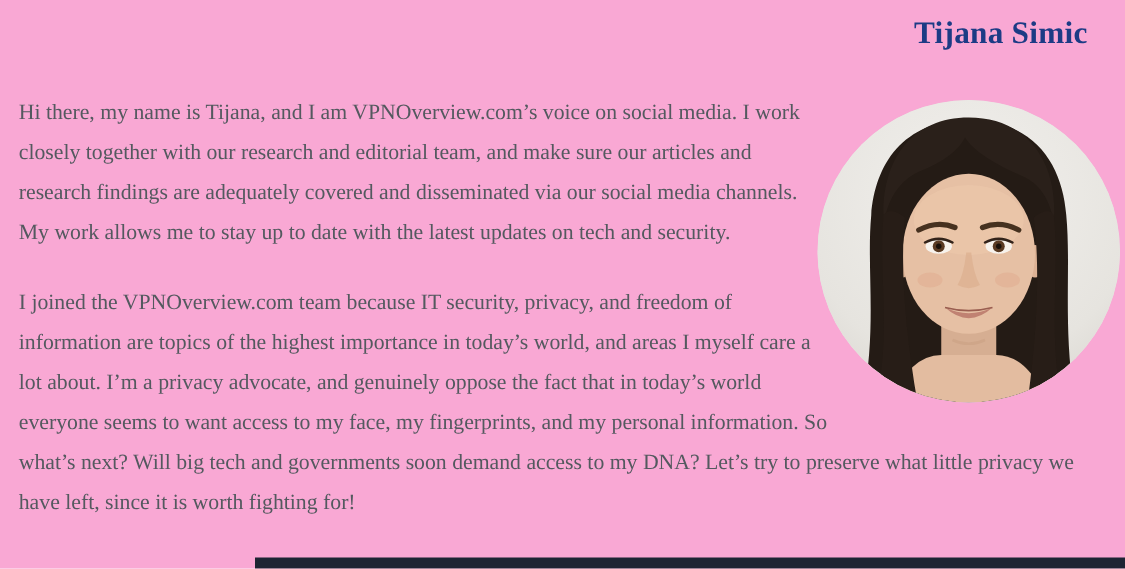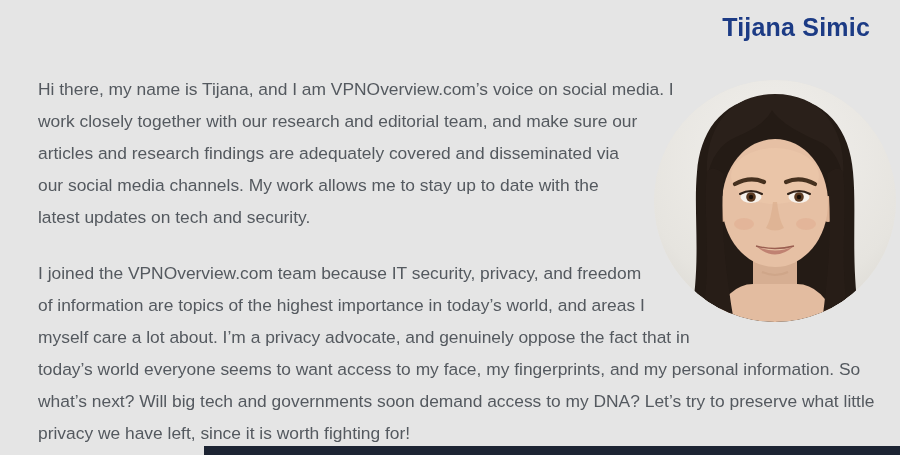--- a/index.html
+++ b/index.html
@@ -1,36 +1,36 @@
 <!DOCTYPE html>
 <html><head>
 <meta charset="utf-8">
 <style>
   html, body { margin: 0; padding: 0; background: #ffffff; }
   .page {
     position: relative;
     width: 900px;
     height: 455px;
-    background: #e5e5e5;
+    background: #f9a8d4;
     overflow: hidden;
-    font-family: Liberation Sans, sans-serif;
+    font-family: Liberation Serif, serif;
   }
   .author-name {
     margin: 0;
     padding: 13px 30px 0 0;
     text-align: right;
     font-size: 25px;
     line-height: 28px;
     font-weight: 700;
     color: #1c3b85;
     letter-spacing: 0.2px;
   }
   .content {
     margin-top: 32px;
-    padding: 0 4px 0 38px;
+    padding: 0 4px 0 15px;
     font-size: 17.4px;
     line-height: 32px;
     color: #54595f;
   }
   .avatar {
     float: right;
     width: 242px;
     height: 242px;
     margin: 7px 0 15px 22px;
     border-radius: 50%;

